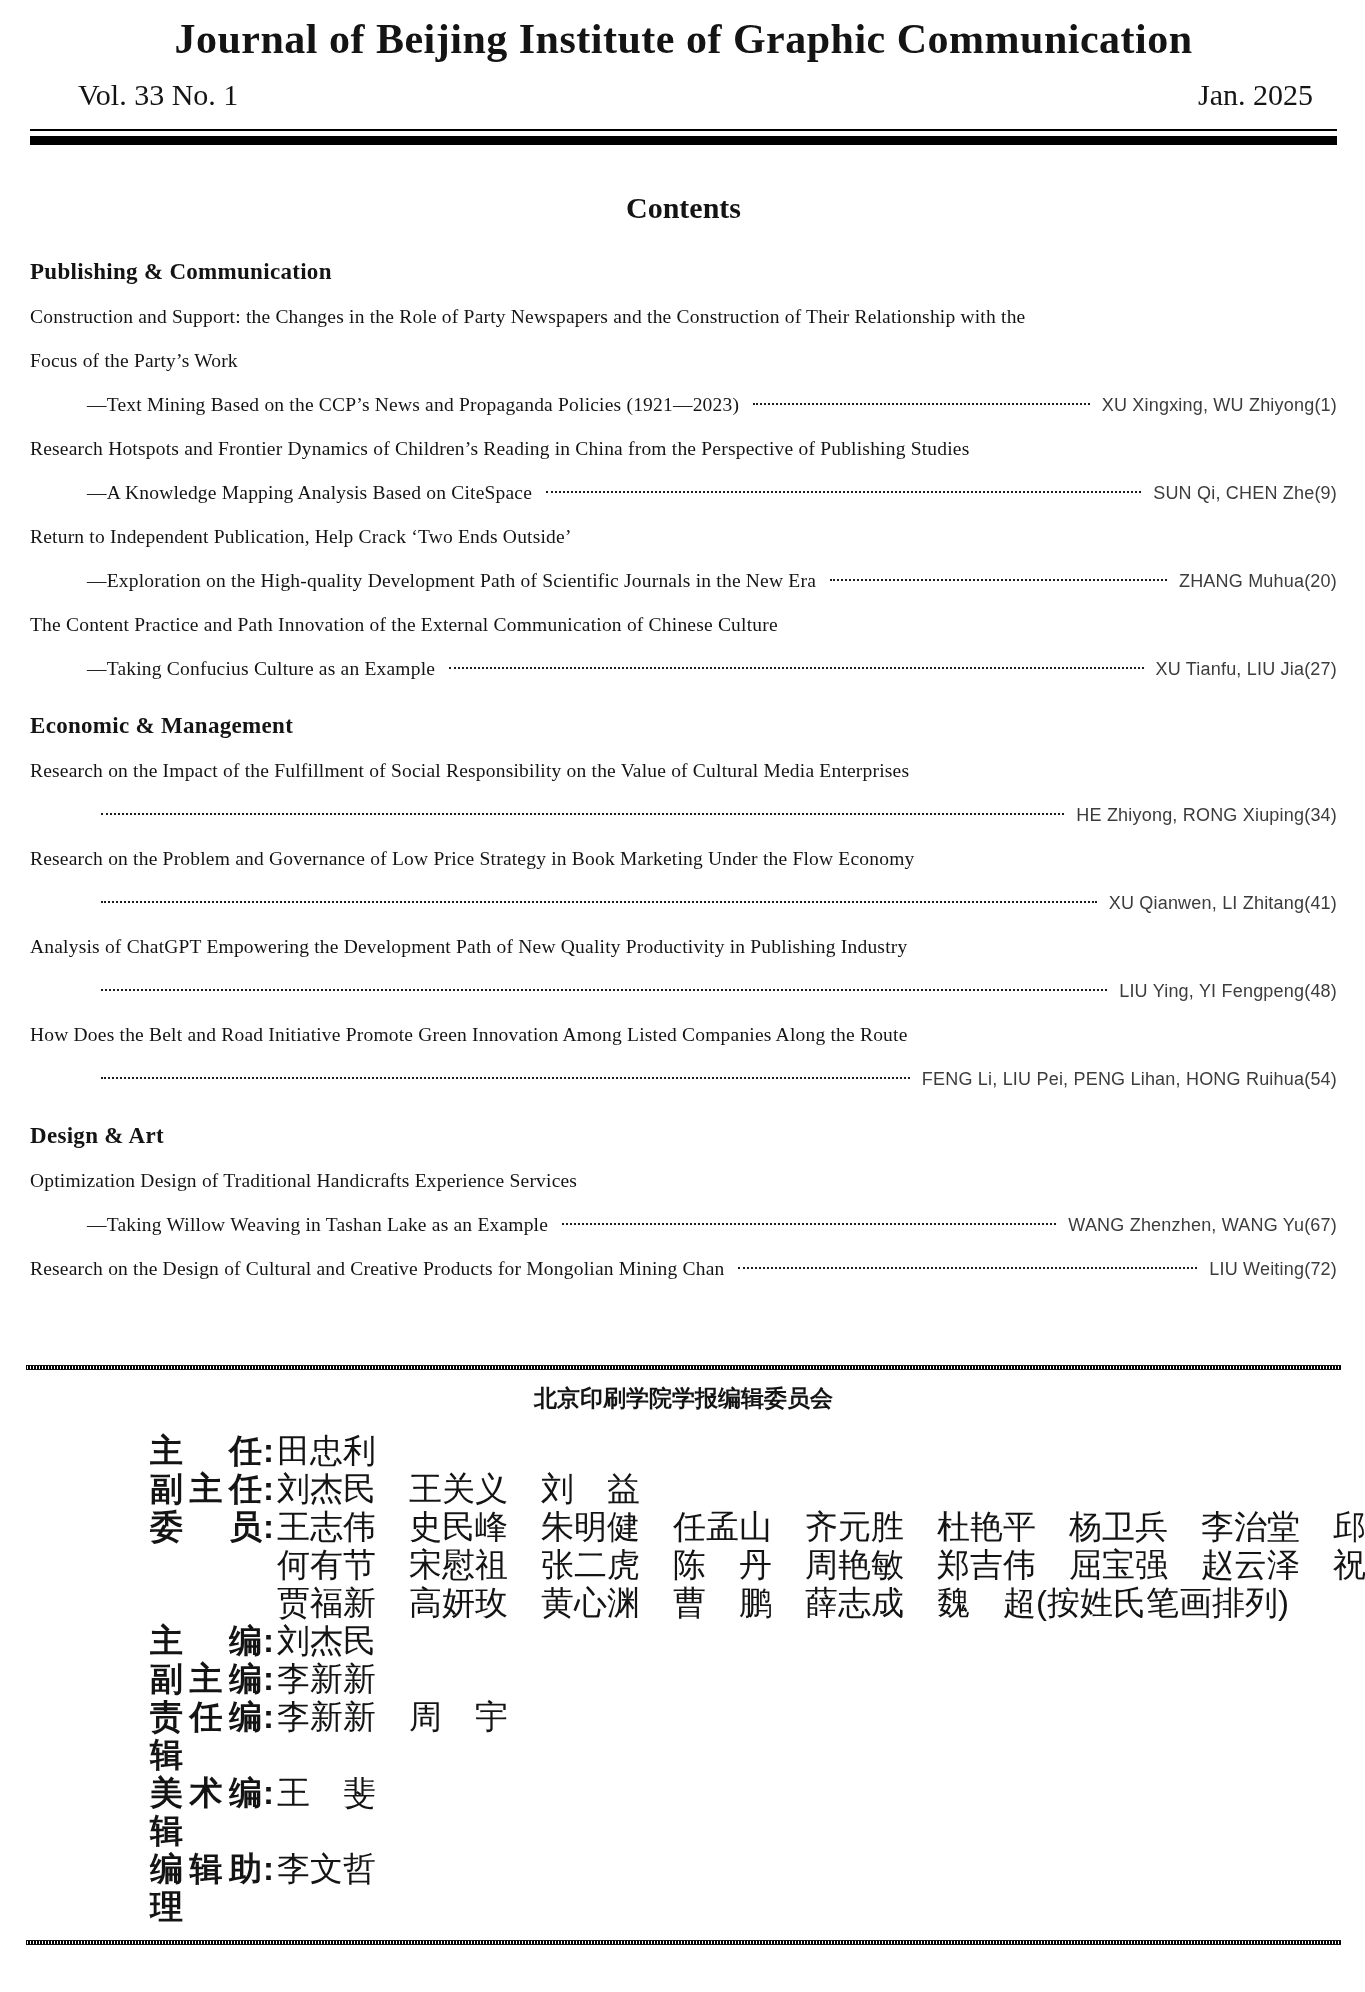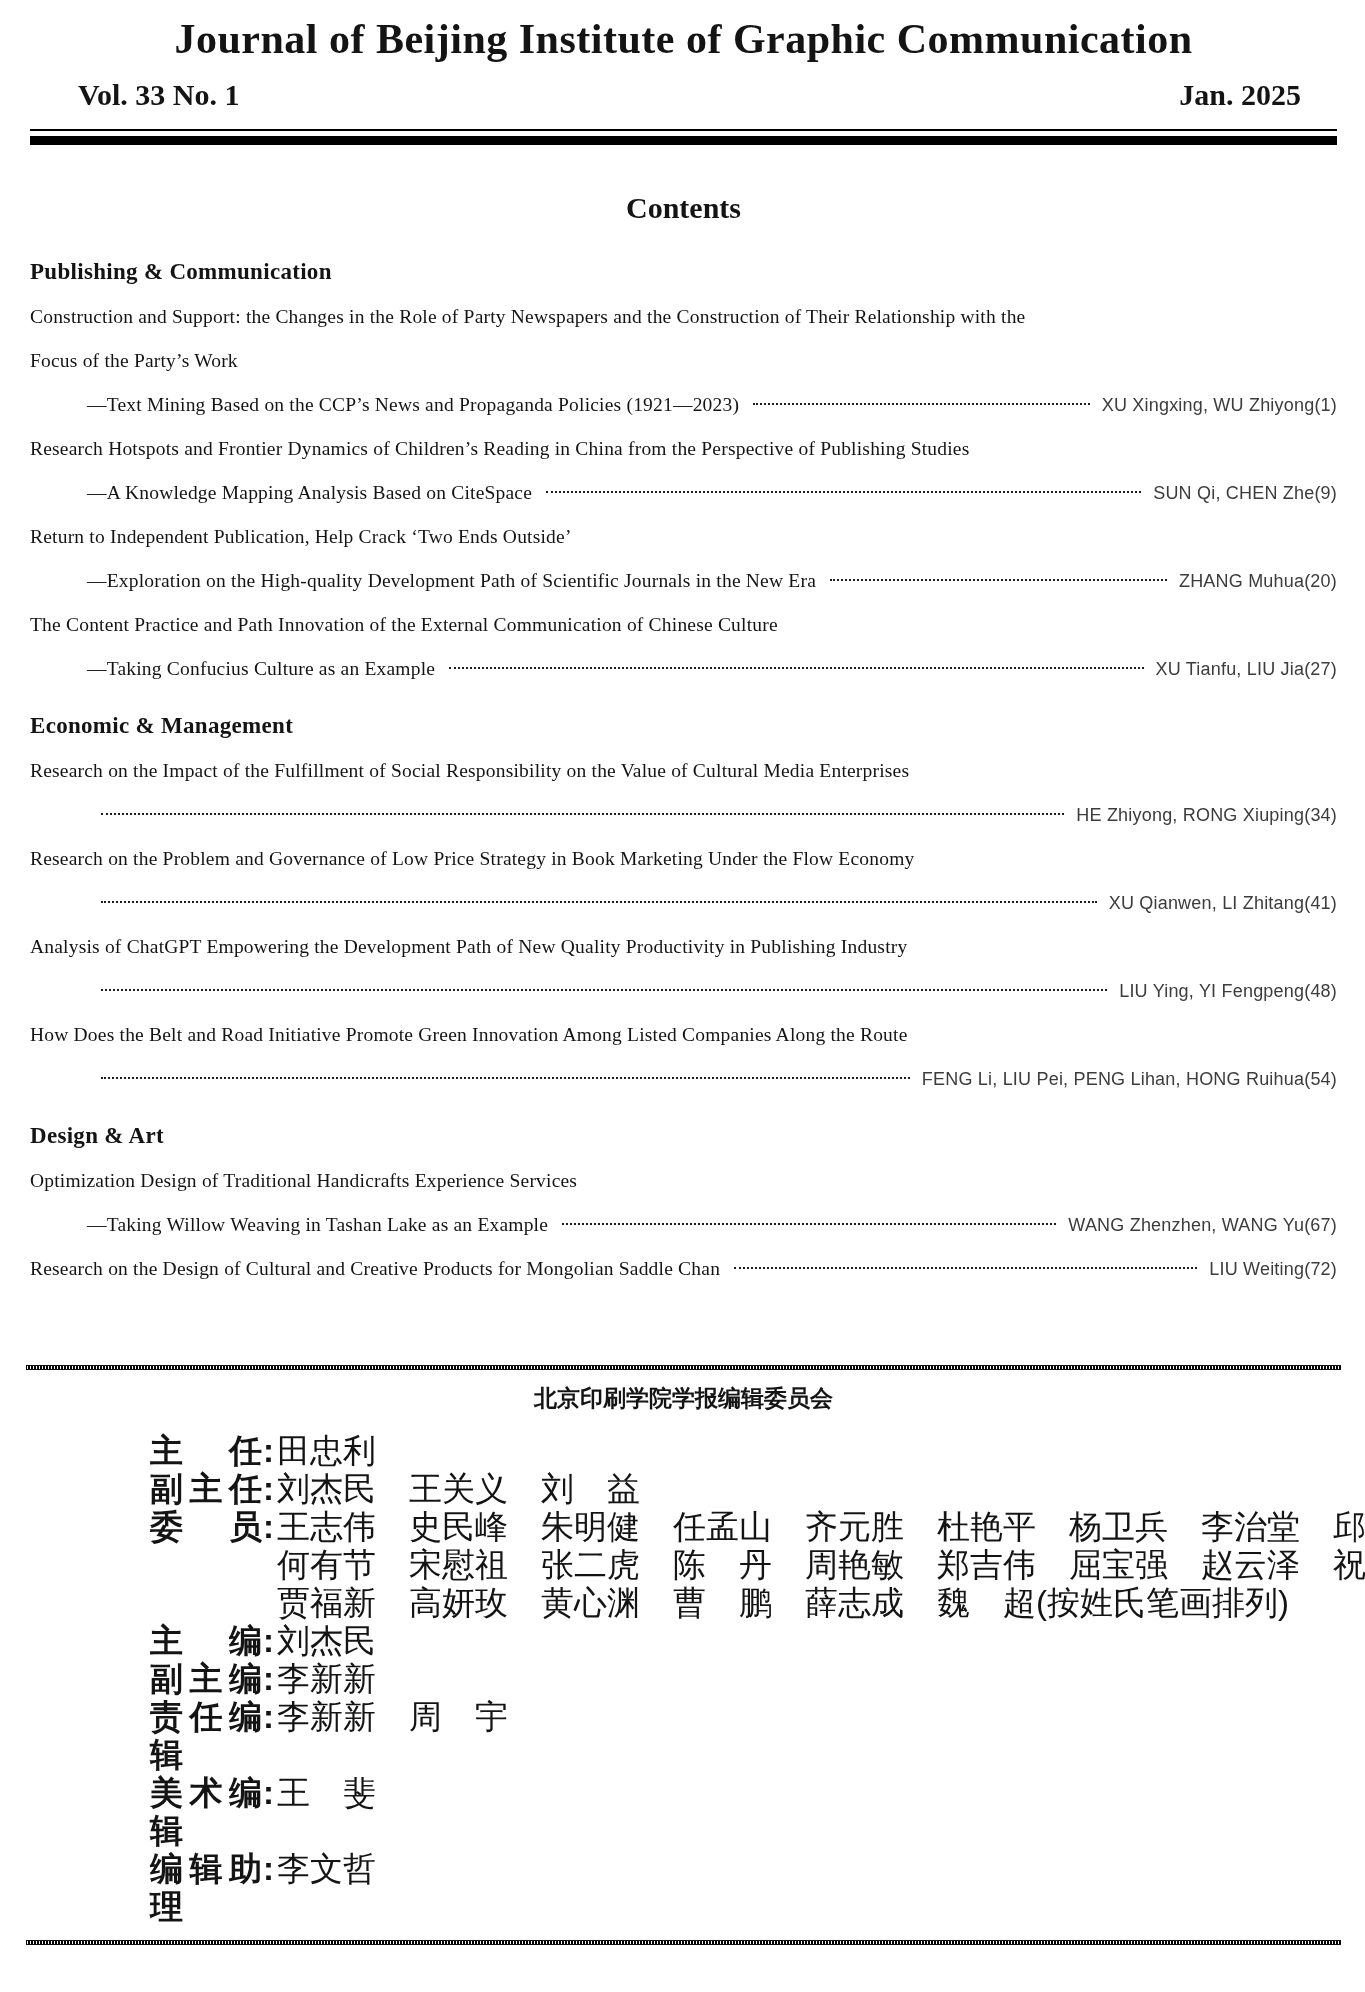--- a/index.html
+++ b/index.html
@@ -20,22 +20,22 @@
     letter-spacing: 0.5px;
     margin: 0;
     padding-top: 16px;
     line-height: 1.1;
   }
   .vol-row {
     display: flex;
     justify-content: space-between;
     align-items: baseline;
     font-size: 30px;
-    font-weight: bold;
-    margin: 16px 36px 0 48px;
+    font-weight: normal;
+    margin: 16px 24px 0 48px;
   }
   .rule-thin  { height: 2px; background: #000; margin-top: 17px; }
   .rule-thick { height: 9px; background: #000; margin-top: 5px; }
 
   
   .contents-title {
     text-align: center;
     font-size: 30px;
     font-weight: bold;
     margin-top: 46px;
@@ -198,21 +198,21 @@
       <div class="toc-heading">Design &amp; Art</div>
       <div class="toc-line">
         <span class="toc-text">Optimization Design of Traditional Handicrafts Experience Services</span>
       </div>
       <div class="toc-line indent">
         <span class="toc-text">—Taking Willow Weaving in Tashan Lake as an Example</span>
         <span class="leader"></span>
         <span class="authors">WANG Zhenzhen, WANG Yu(67)</span>
       </div>
       <div class="toc-line">
-        <span class="toc-text">Research on the Design of Cultural and Creative Products for Mongolian Saddle Chan</span>
+        <span class="toc-text">Research on the Design of Cultural and Creative Products for Mongolian Mining Chan</span>
         <span class="leader"></span>
         <span class="authors">LIU Weiting(72)</span>
       </div>
     </div>
 
   <div class="divider top-div"></div>
 
   <div class="committee-title">北京印刷学院学报编辑委员会</div>
 
   <div id="committee">

